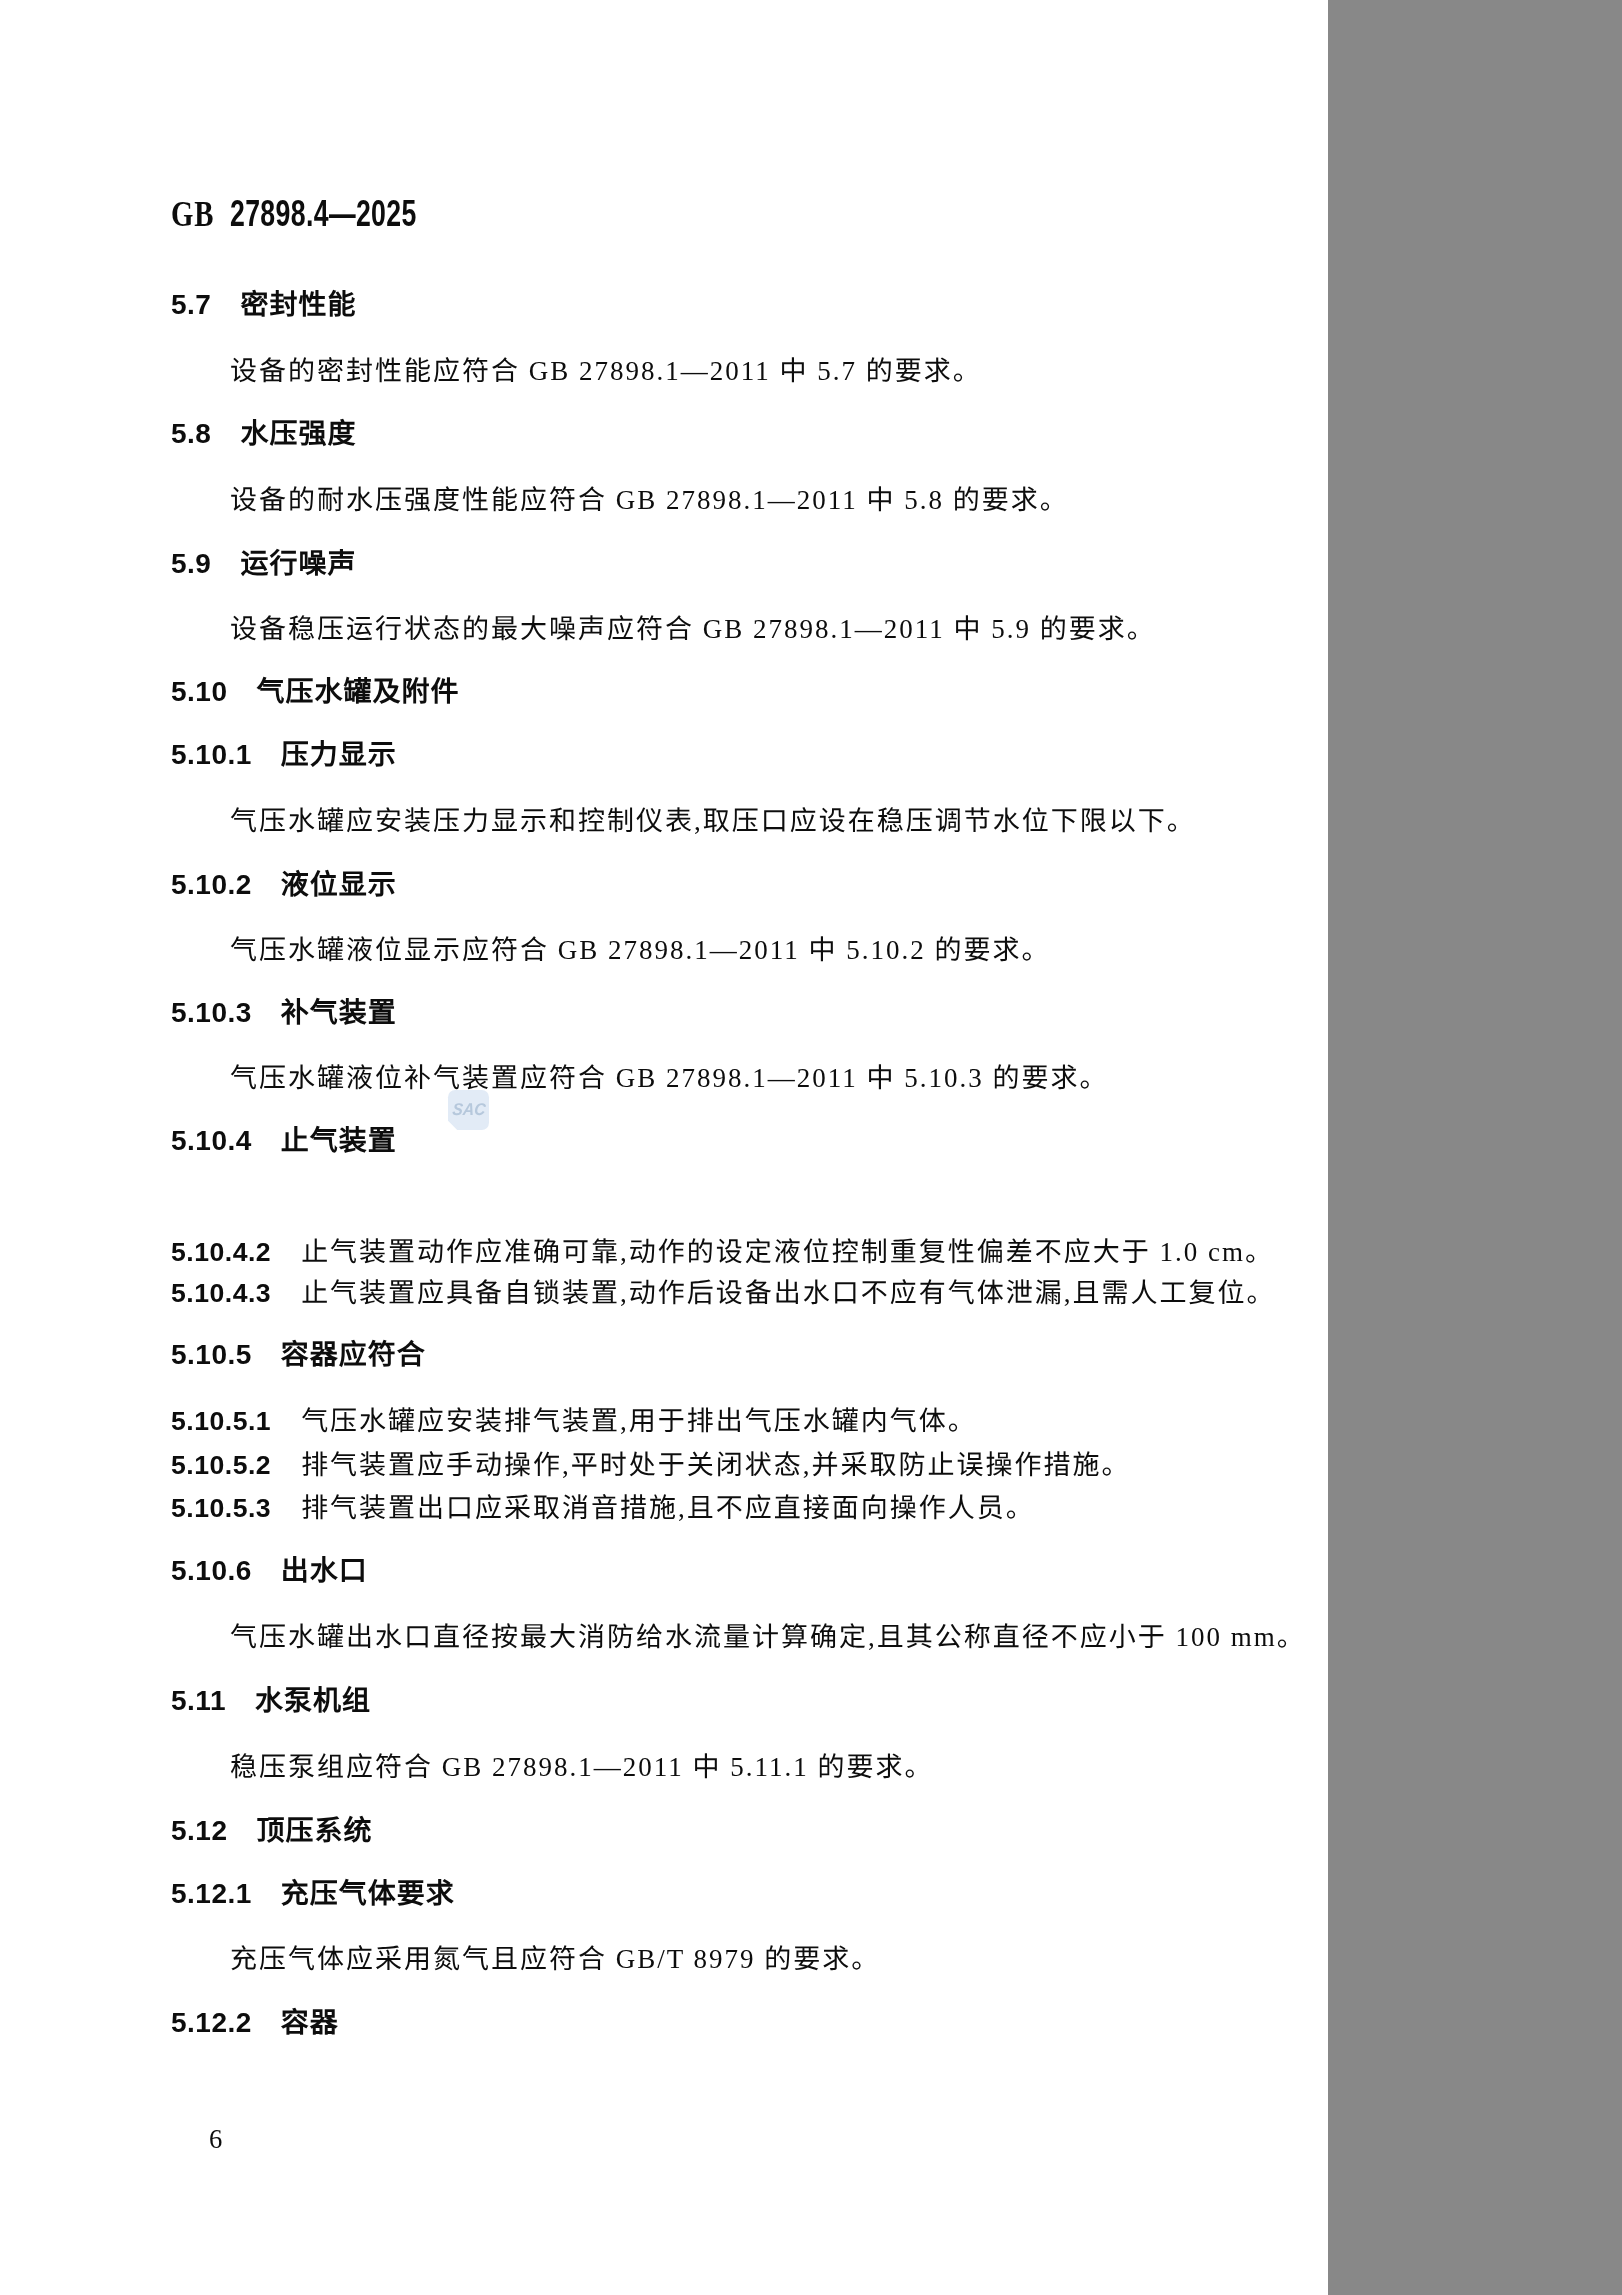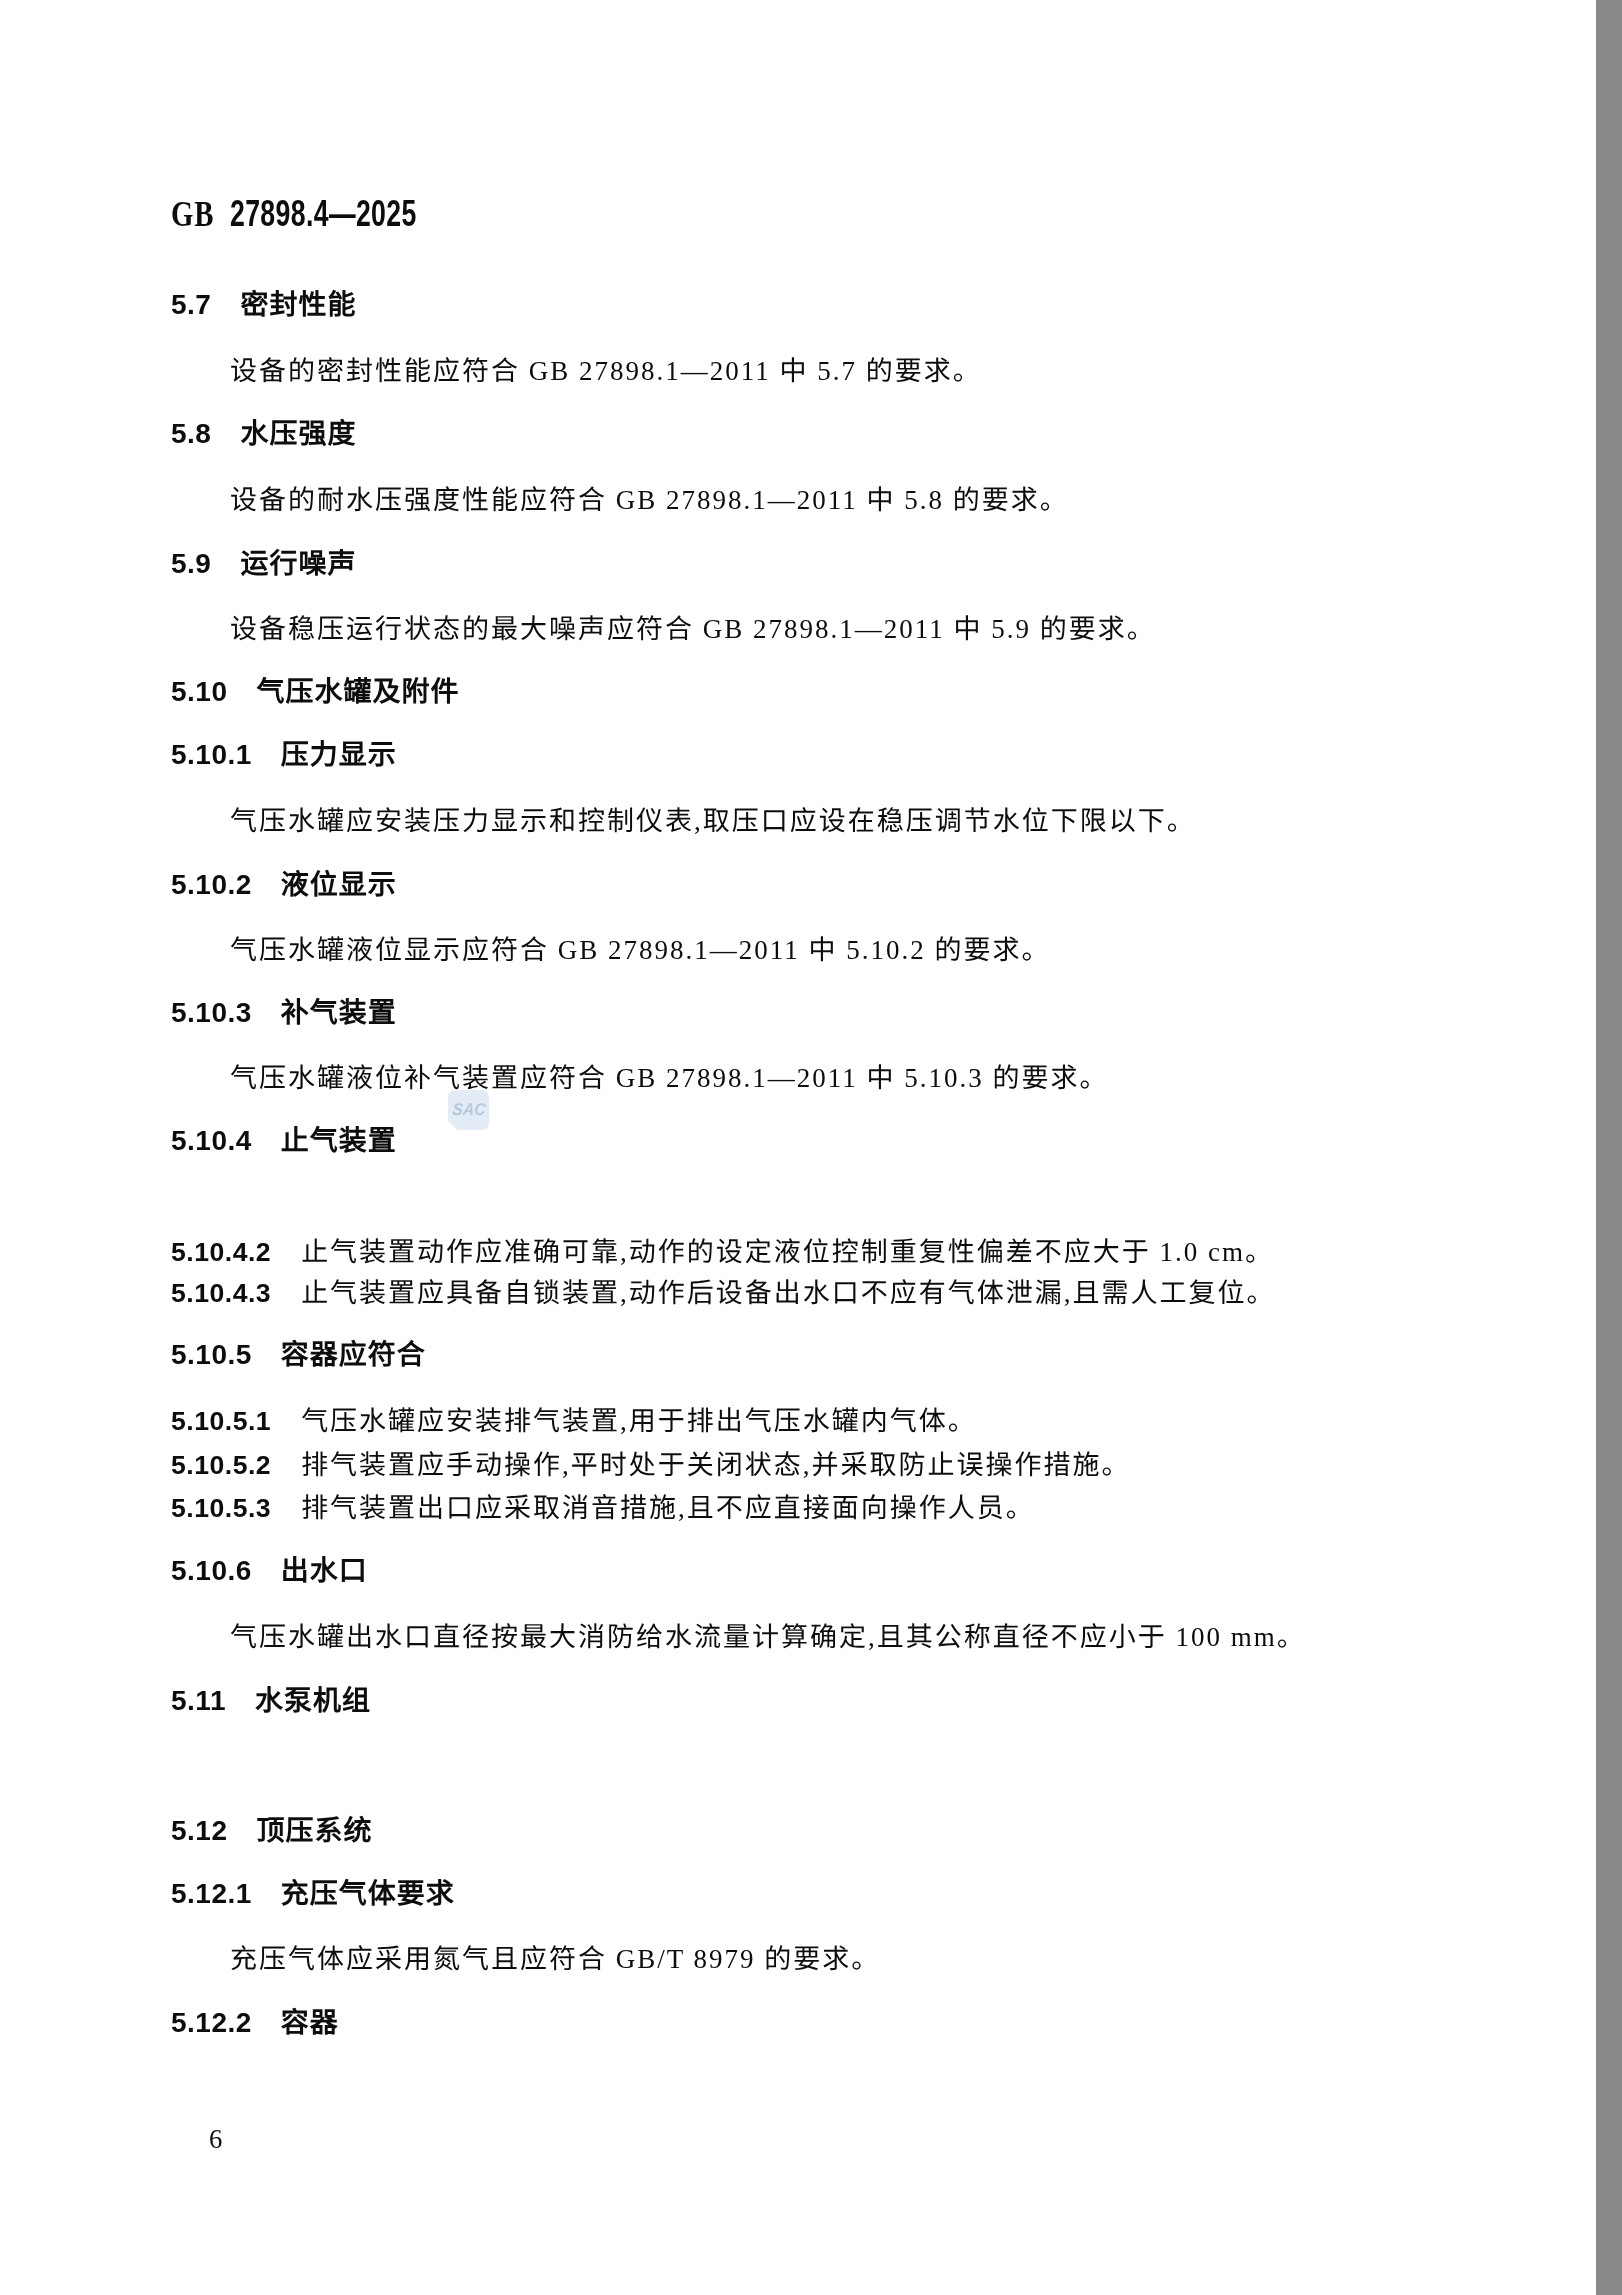--- a/index.html
+++ b/index.html
@@ -1,18 +1,18 @@
 <!DOCTYPE html>
 <html lang="zh-CN" style="font-size:8.2px"><head>
 <meta charset="utf-8">
 <style>
   html,body{margin:0;padding:0;background:#888;}
   .page{
     position:relative;
-    width:1596px;height:2295px;
+    width:1328px;height:2295px;
     background:#ffffff;
     color:#0d0d0d;
     font-family:"Liberation Serif","DejaVu Serif",serif;
     overflow:hidden;
   }
   
   .std-code{position:absolute;left:171px;top:196px;white-space:nowrap;line-height:1;}
   .std-code .gb{
     display:inline-block;font-family:"Liberation Serif","DejaVu Serif",serif;
     font-weight:bold;font-size:36px;letter-spacing:1px;
@@ -139,20 +139,21 @@
   </div>
 
   <div class="h" style="top:1557px">
     <span class="hn">5.10.6</span><span class="ht">出水口</span>
   </div>
   <div class="p" style="top:1622px">气压水罐出水口直径按最大消防给水流量计算确定,且其公称直径不应小于 100 mm。</div>
 
   <div class="h" style="top:1687px">
     <span class="hn">5.11</span><span class="ht">水泵机组</span>
   </div>
+  <div class="p" style="top:1752px">稳压泵组应符合 GB 27898.1—2011 中 5.11.1 的要求。</div>
 
   <div class="h" style="top:1817px">
     <span class="hn">5.12</span><span class="ht">顶压系统</span>
   </div>
   <div class="h" style="top:1880px">
     <span class="hn">5.12.1</span><span class="ht">充压气体要求</span>
   </div>
   <div class="p" style="top:1944px">充压气体应采用氮气且应符合 GB/T 8979 的要求。</div>
 
   <div class="h" style="top:2009px">

